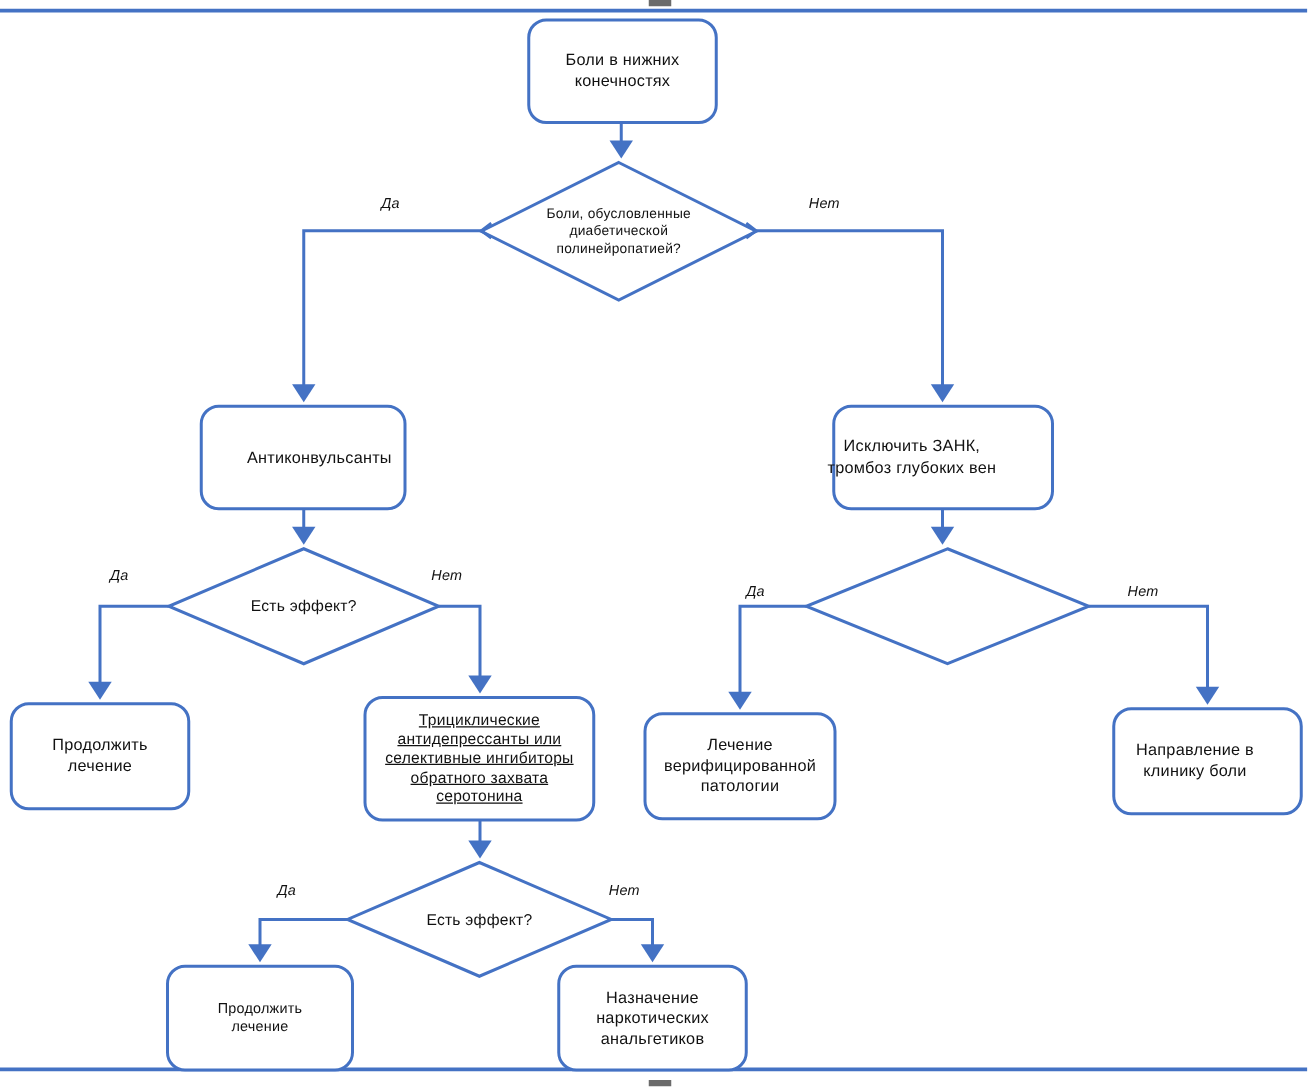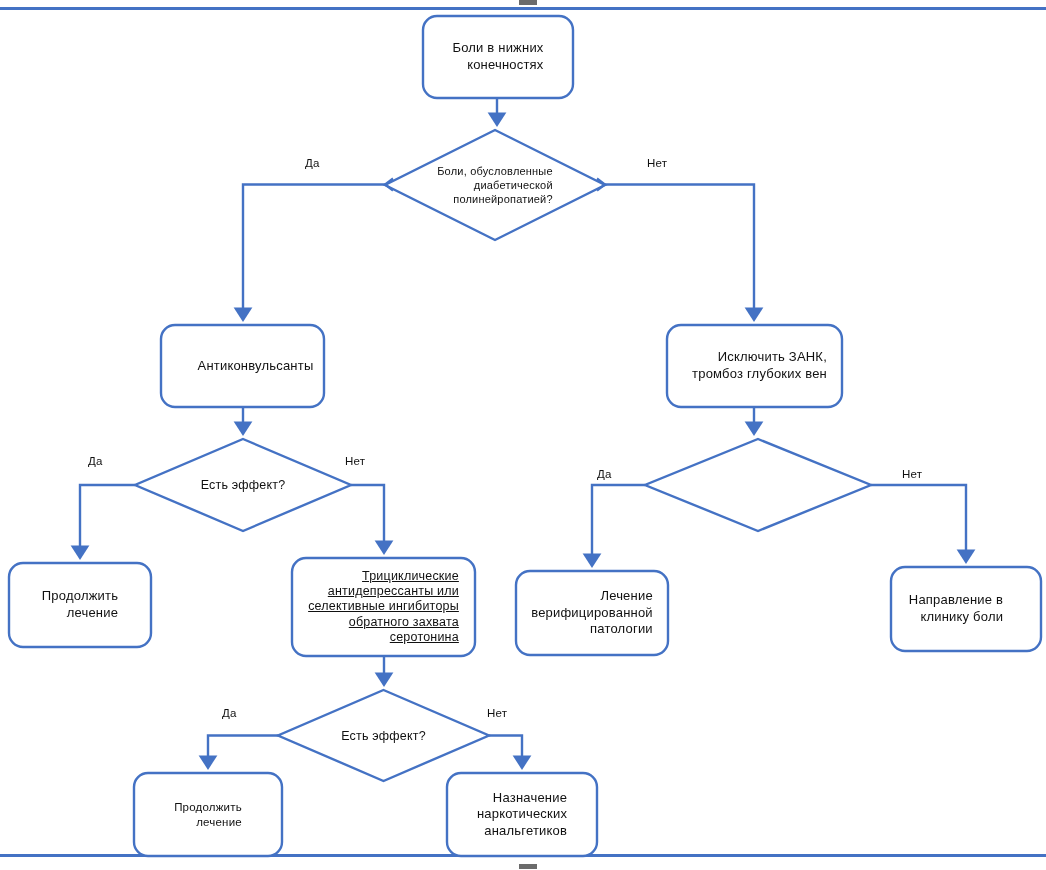--- a/index.html
+++ b/index.html
@@ -22,34 +22,35 @@
     left: 0;
     top: 0;
     width: 1046px;
     height: 870px;
   }
   .node-label {
     position: absolute;
     display: flex;
     align-items: center;
     justify-content: center;
-    text-align: right;
+    text-align: center;
     color: #111111;
     line-height: 1.28;
     white-space: pre-line;
     letter-spacing: 0.2px;
     pointer-events: none;
   }
   .edge-label {
     position: absolute;
     color: #111111;
     font-size: 11.5px;
     text-align: center;
     letter-spacing: 0.2px;
     white-space: nowrap;
+    font-style: italic;
   }
 </style>
 </head>
 <body>
 
 <div id="canvas">
 
   <svg id="svg-layer" viewBox="0 0 1046 870" xmlns="http://www.w3.org/2000/svg">
     <defs>
       <marker id="arrow" markerWidth="9" markerHeight="9" refX="5.2" refY="4.5" orient="auto" markerUnits="strokeWidth">
@@ -114,21 +115,21 @@
 
   <div class="node-label" style="left:423px; top:16px; width:150px; height:82px; font-size:13px;">Боли в нижних
 конечностях</div>
 
   <div class="node-label" style="left:395px; top:130px; width:200px; height:110px; font-size:11px;">Боли, обусловленные
 диабетической
 полинейропатией?</div>
 
   <div class="node-label" style="left:161px; top:325px; width:189px; height:82px; font-size:13px;">Антиконвульсанты</div>
 
-  <div class="node-label" style="left:672px; top:325px; width:175px; height:82px; font-size:13px;">Исключить ЗАНК,
+  <div class="node-label" style="left:642px; top:325px; width:175px; height:82px; font-size:13px;">Исключить ЗАНК,
 тромбоз глубоких вен</div>
 
   <div class="node-label" style="left:149px; top:439px; width:188px; height:92px; font-size:12.5px;">Есть эффект?</div>
 
 
   <div class="node-label" style="left:9px; top:563px; width:142px; height:84px; font-size:13px;">Продолжить
 лечение</div>
 
   <div class="node-label" style="left:288px; top:558px; width:191px; height:98px; font-size:12.5px; line-height:1.22;text-decoration:underline;">Трициклические
 антидепрессанты или

